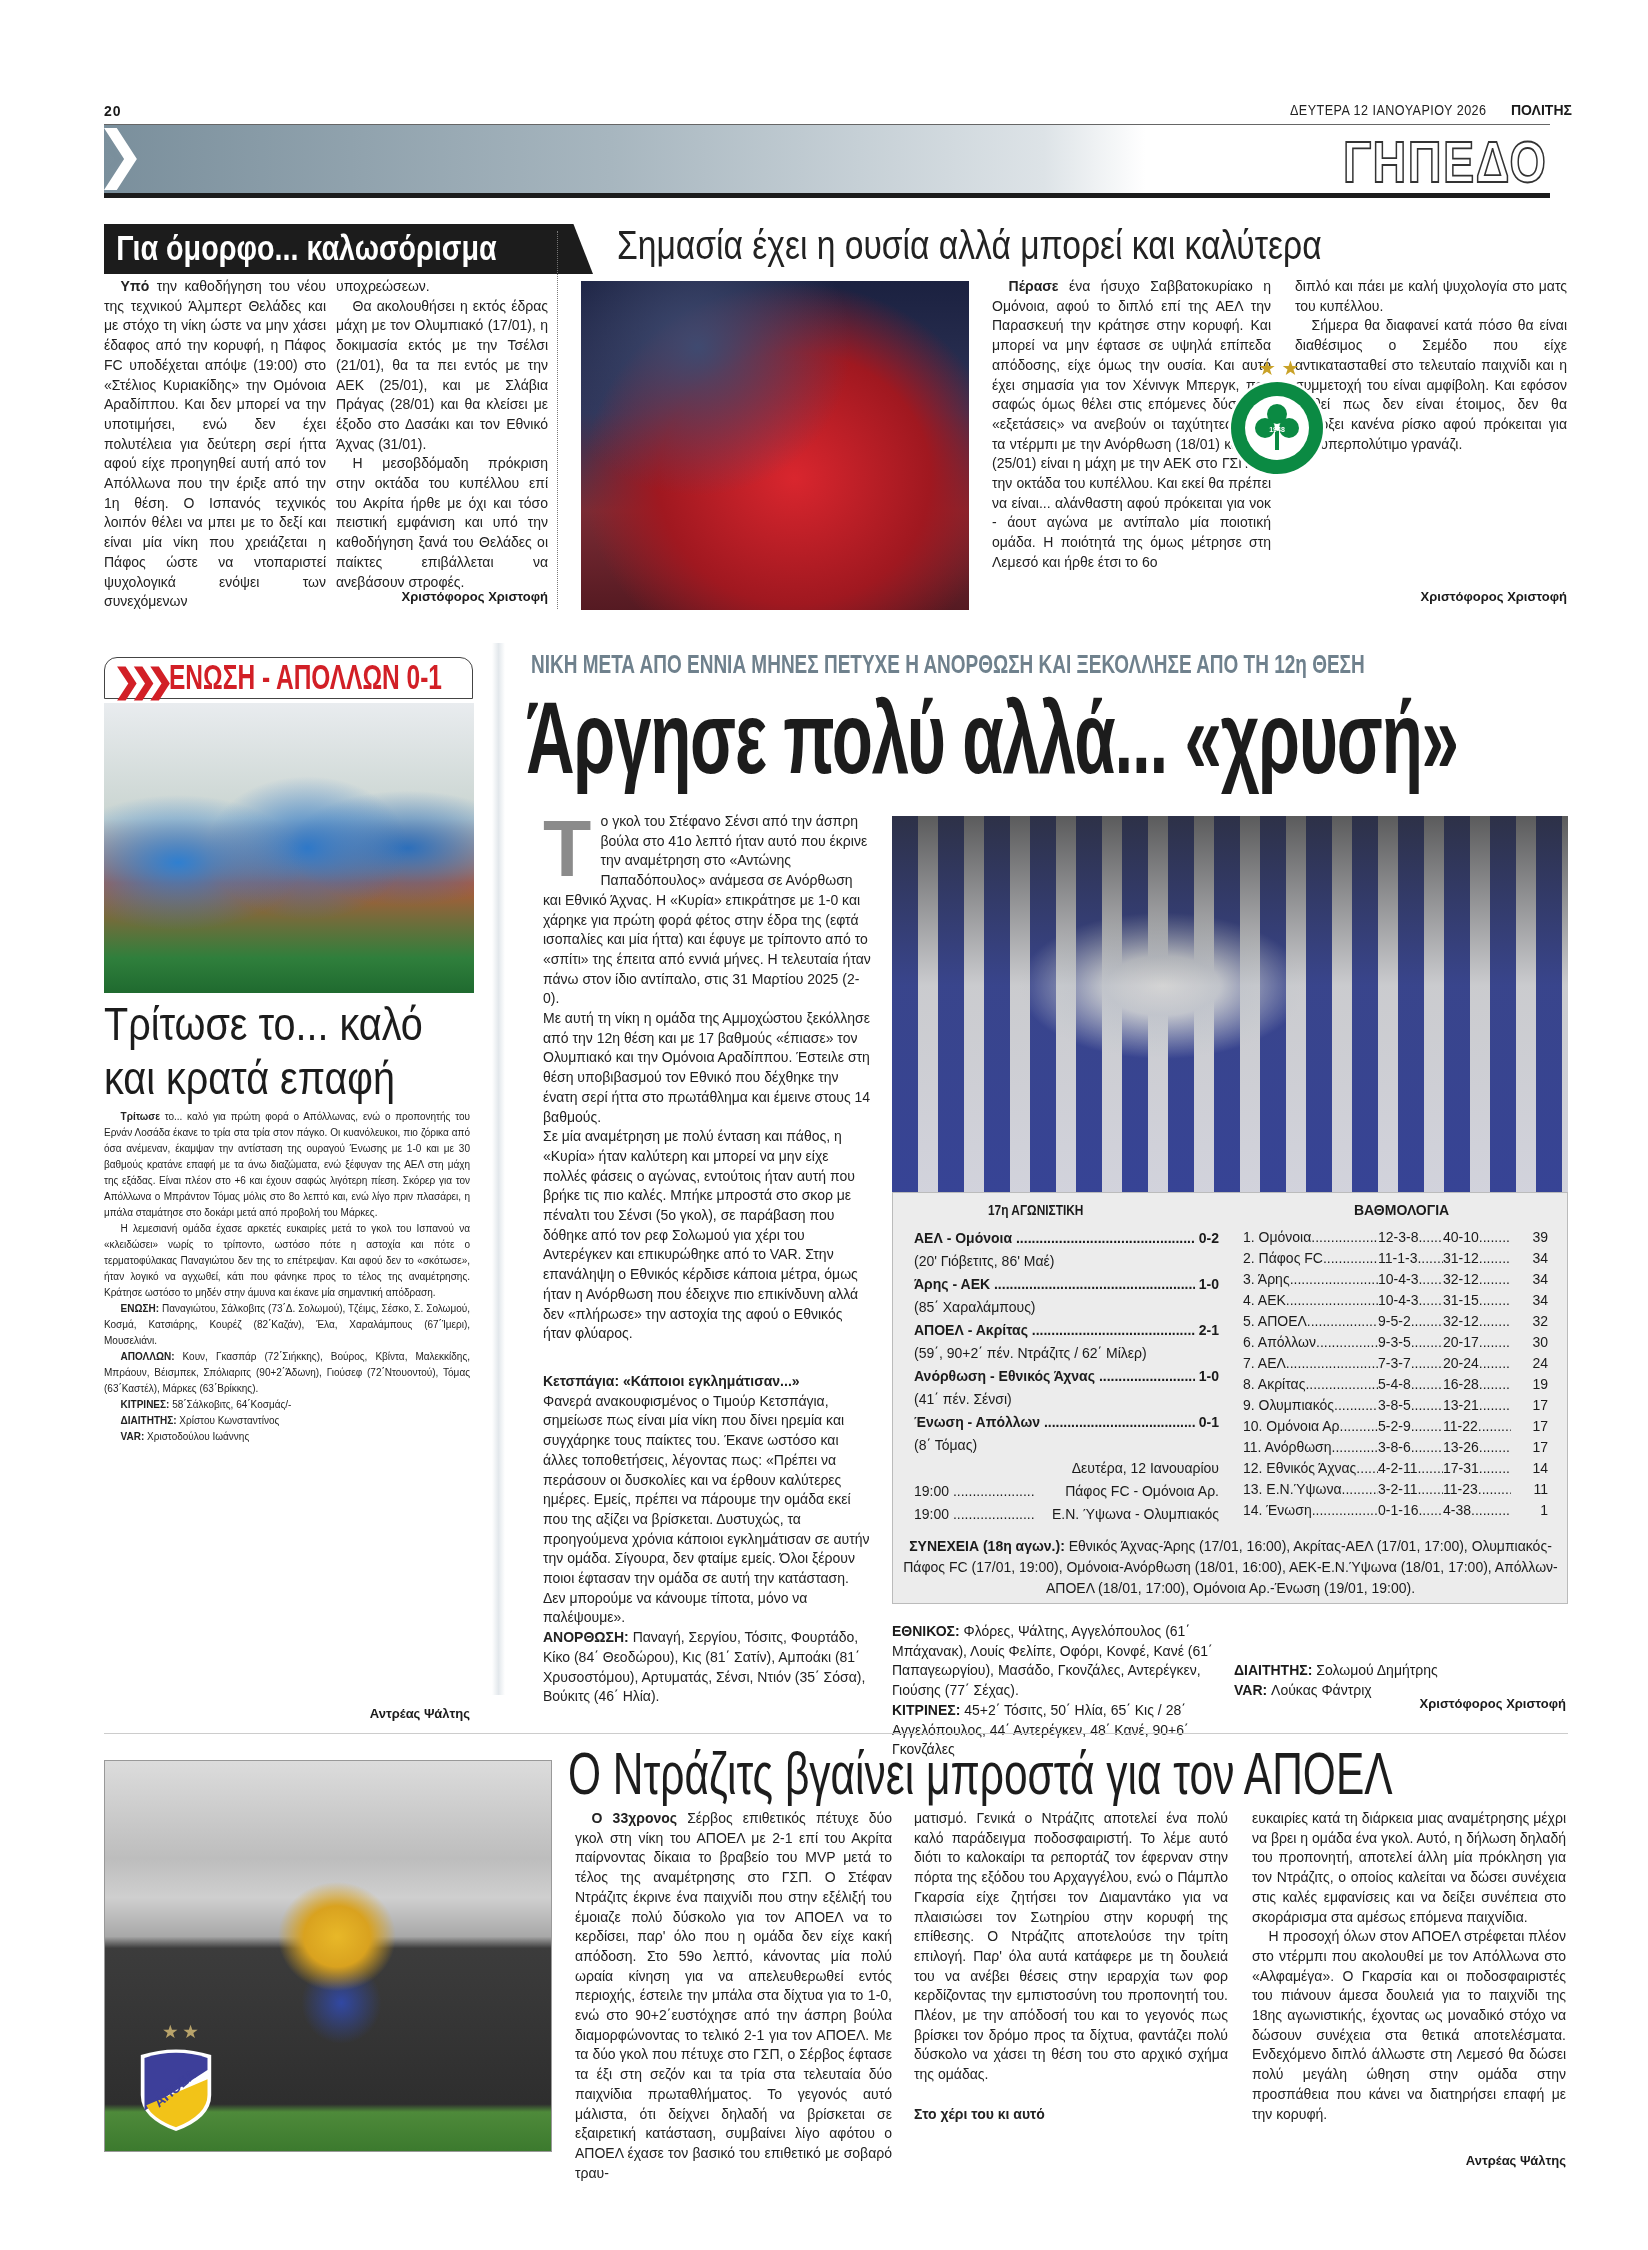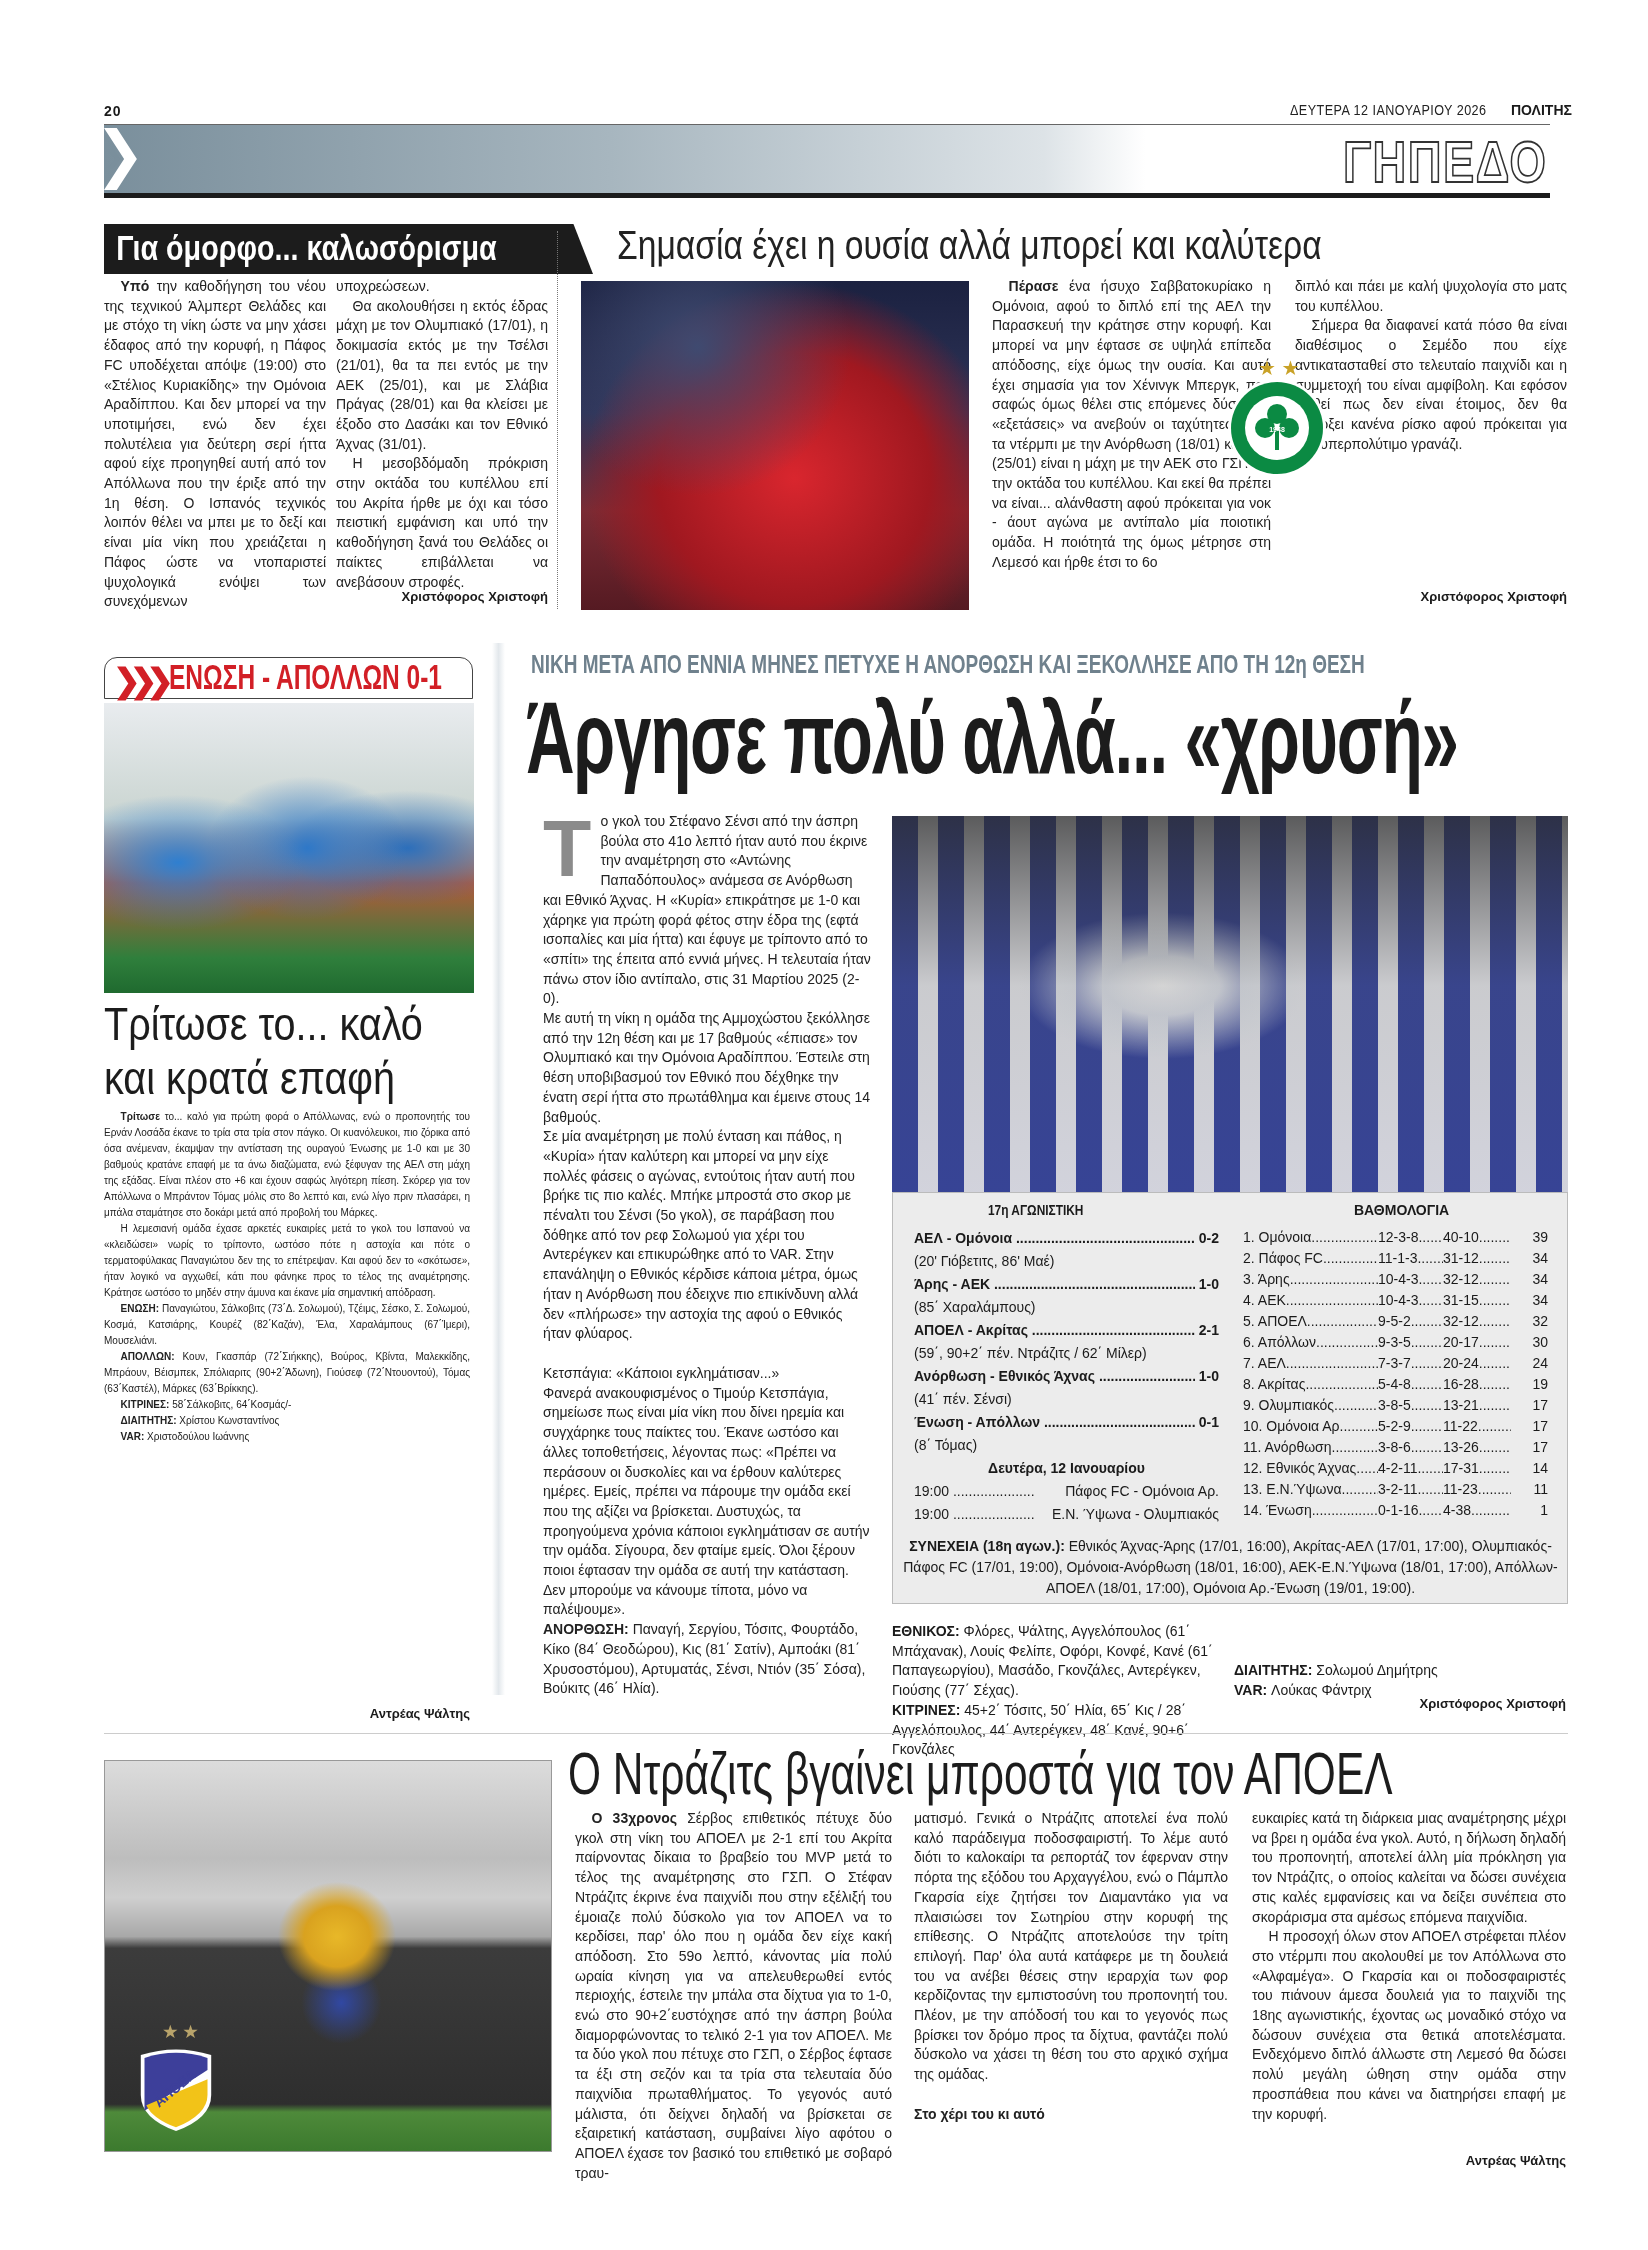--- a/index.html
+++ b/index.html
@@ -53,36 +53,36 @@
   #s3-body { left: 104px; top: 1109px; width: 366px; font-size: 10px; line-height: 16px; }
   #s3-body p { margin: 0; }
   #s3-byline { left: 104px; top: 1706px; width: 366px; text-align: right; font-size: 13px; font-weight: bold; }
   #shadow-sep { left: 492px; top: 643px; width: 13px; height: 1052px; background: linear-gradient(to right, #fff, #e3e8ec, #fff); }
 
   
   #s4-kicker { left: 531px; top: 649px; font-size: 26px; font-weight: bold; color: #6f818d; transform: scaleX(0.73); transform-origin: left; white-space: nowrap; }
   #s4-headline { left: 526px; top: 683px; font-size: 102px; font-weight: bold; color: #1c1c1c; letter-spacing: -1.8px; transform: scaleX(0.66); transform-origin: left; white-space: nowrap; line-height: 111px; }
   #s4-body { left: 543px; top: 812px; width: 329px; font-size: 14px; line-height: 19.7px; text-align: left; }
   #dropcap { float: left; font-size: 79px; line-height: 65px; font-weight: bold; color: #8b8b8b; margin: 3.7px 9.2px 0 0; }
-  #s4-body .sub { font-weight: normal; margin-top: 20px; }
+  #s4-body .sub { font-weight: bold; margin-top: 28px; }
   #s4-body .lbl { font-weight: bold; }
   #s4-photo { left: 892px; top: 816px; width: 676px; height: 377px; background:
      radial-gradient(ellipse at 40% 45%, #ffffff 0%, #e6eaf3 10%, transparent 25%),
      repeating-linear-gradient(90deg, #2d3d9e 0px, #2d3d9e 26px, #f2f4f8 26px, #f2f4f8 46px),
      #2d3d9e; opacity: 0.92; }
   #s4-photo-shade { left: 892px; top: 816px; width: 676px; height: 377px; background: linear-gradient(180deg, rgba(40,40,40,0.75) 0%, rgba(40,40,40,0.2) 45%, rgba(20,20,60,0.15) 100%); }
   #stats-box { left: 892px; top: 1192px; width: 676px; height: 412px; background: #ececec; border: 0.9px solid #bbb; }
   #round-title { left: 988px; top: 1202px; font-size: 14px; font-weight: bold; transform: scaleX(0.85); transform-origin: left; }
   #results { left: 914px; top: 1227px; width: 305px; font-size: 14px; line-height: 23px; }
   .res-row { display: flex; justify-content: space-between; font-weight: bold; }
   .res-row .m { flex: 1; overflow: hidden; white-space: nowrap; }
   .res-row .m::after { content: " ......................................................................................"; font-weight: bold; }
   .res-row .s { padding-left: 3.7px; }
   .res-scorer { font-weight: normal; }
-  .res-daytitle { text-align: center; font-weight: bold; }
+  .res-daytitle { text-align: right; font-weight: normal; }
   .res-fix { display: flex; }
   .res-fix .t { white-space: nowrap; overflow: hidden; width: 120px; }
   .res-fix .t::after { content: " ....................................................."; }
   .res-fix .f { flex: 1; text-align: right; white-space: nowrap; }
   #table-title { left: 1354px; top: 1202px; font-size: 14px; font-weight: bold; }
   #standings { left: 1243px; top: 1227px; width: 305px; font-size: 14px; line-height: 21px; }
   .st-row { display: flex; white-space: nowrap; }
   .st-row .team { width: 135px; overflow: hidden; }
   .st-row .team::after { content: "......................................"; }
   .st-row .rec { width: 65px; overflow: hidden; }

